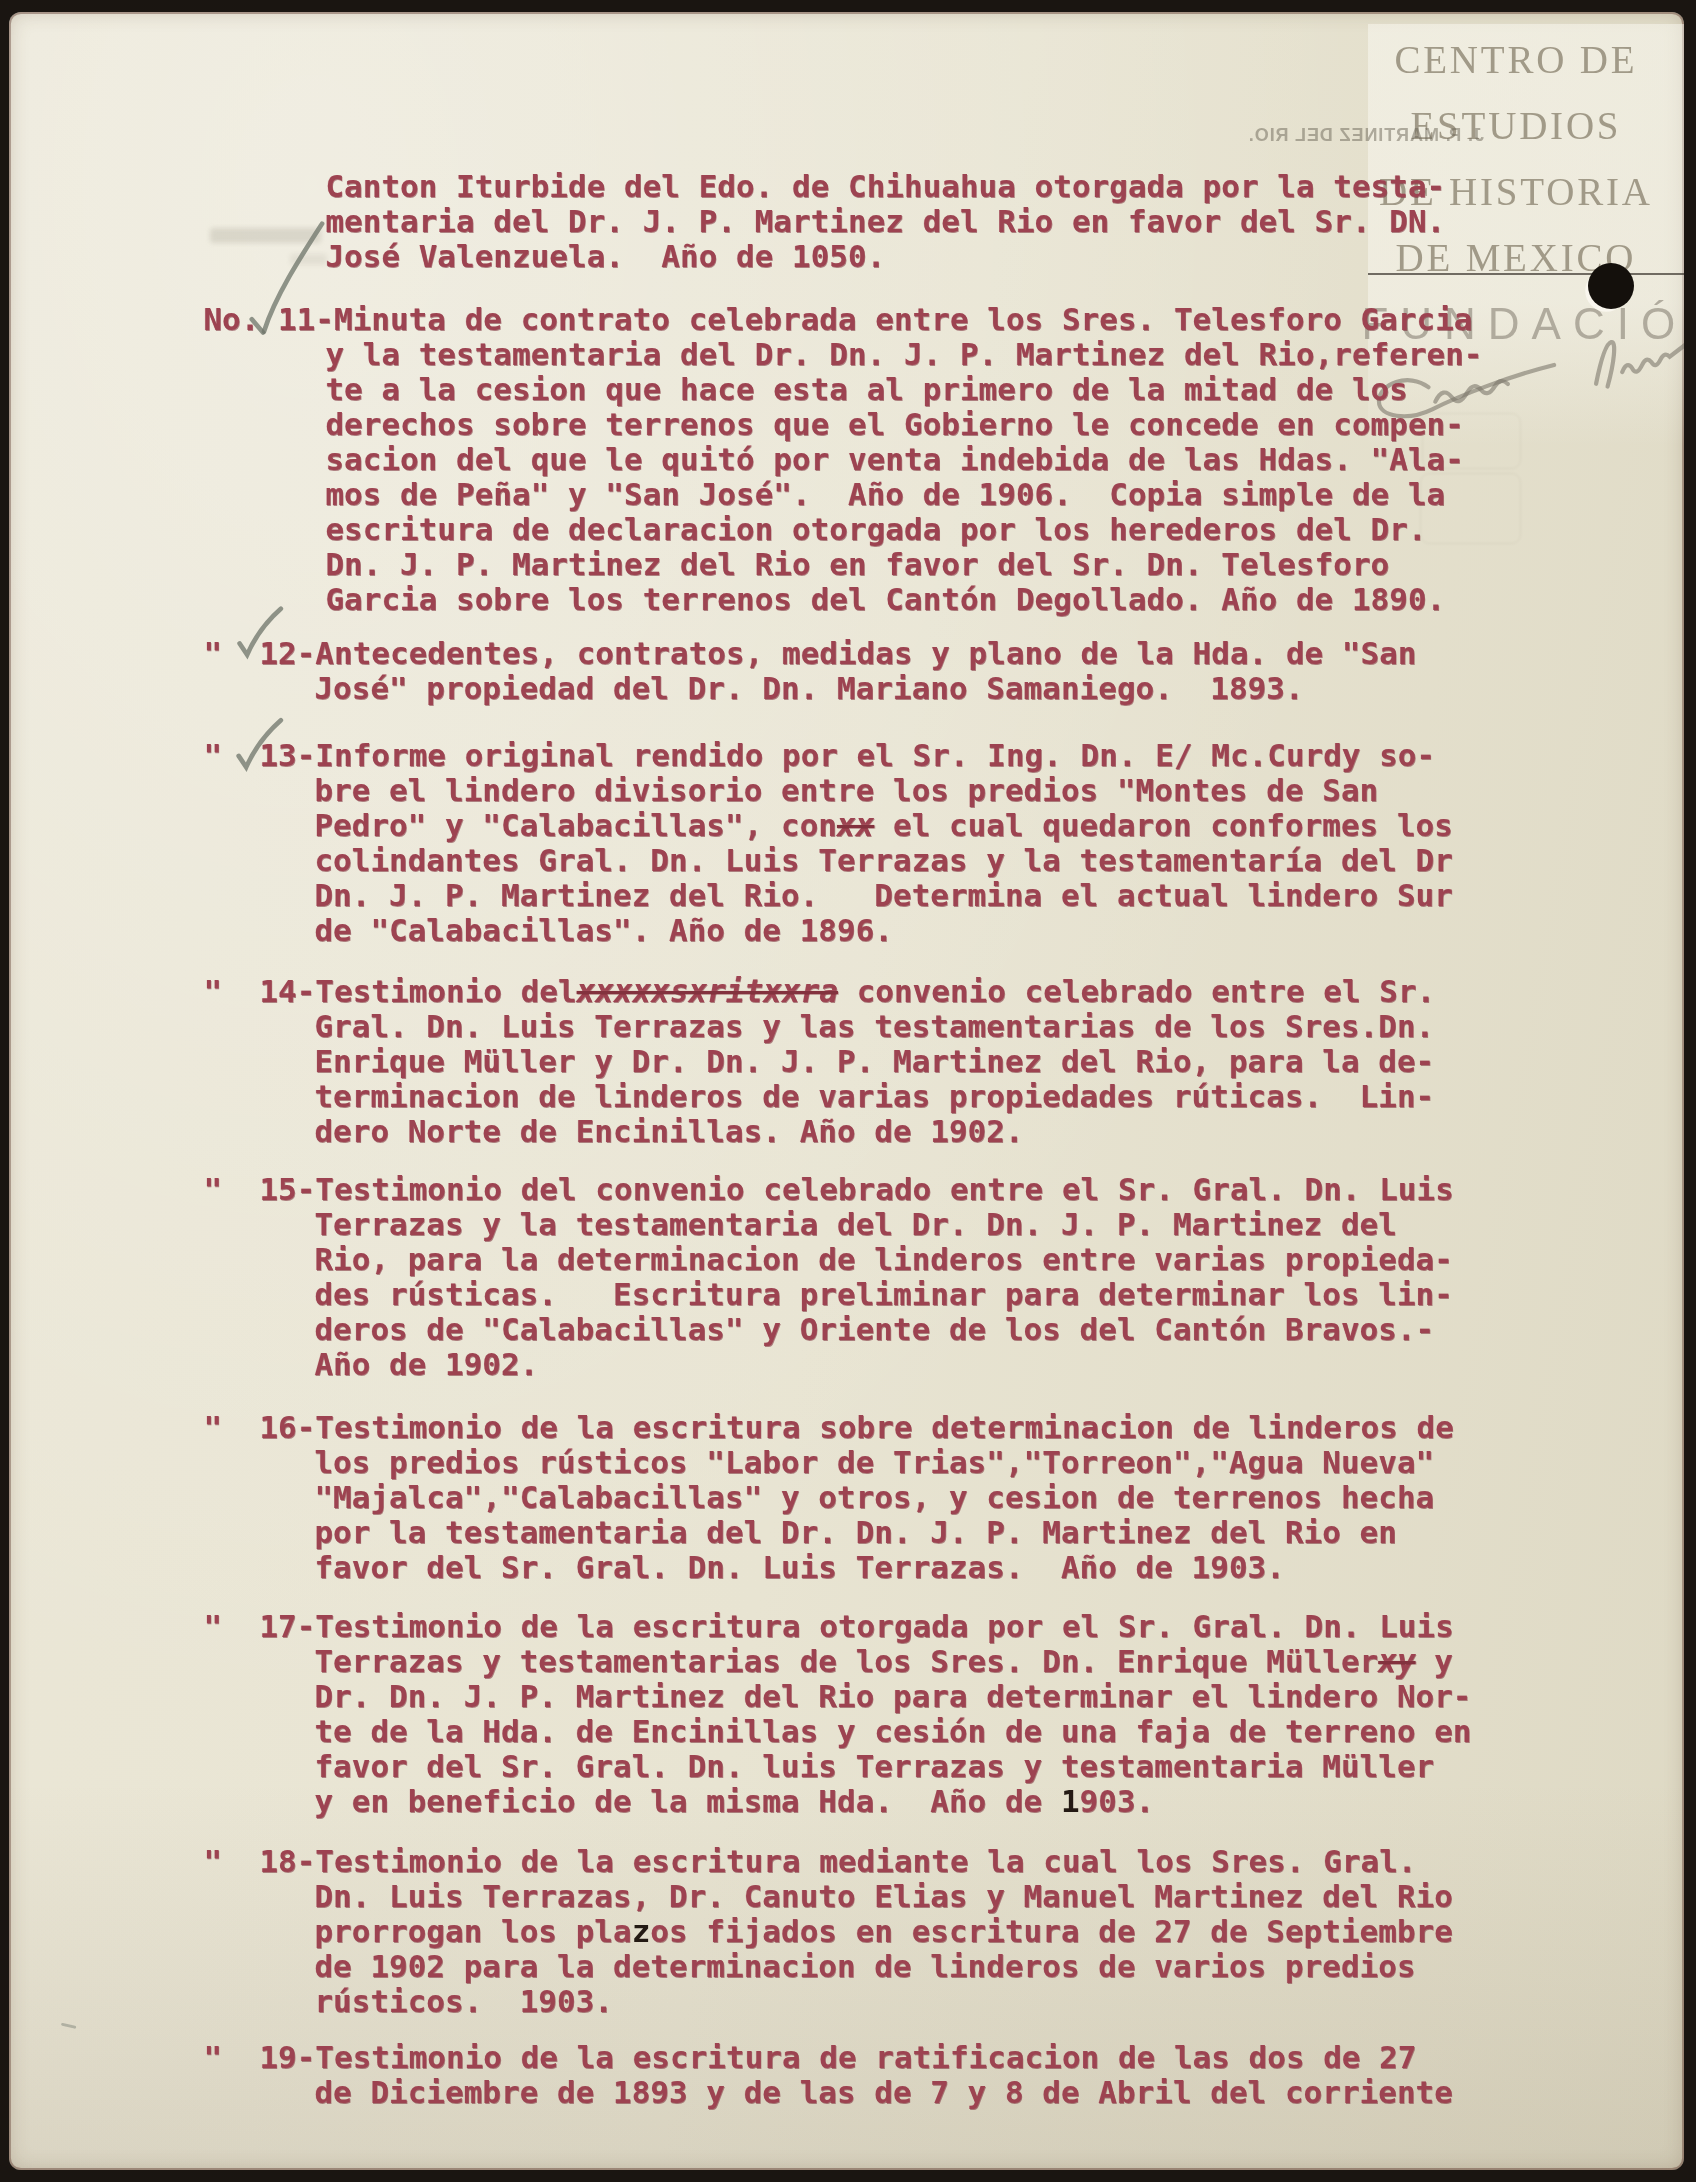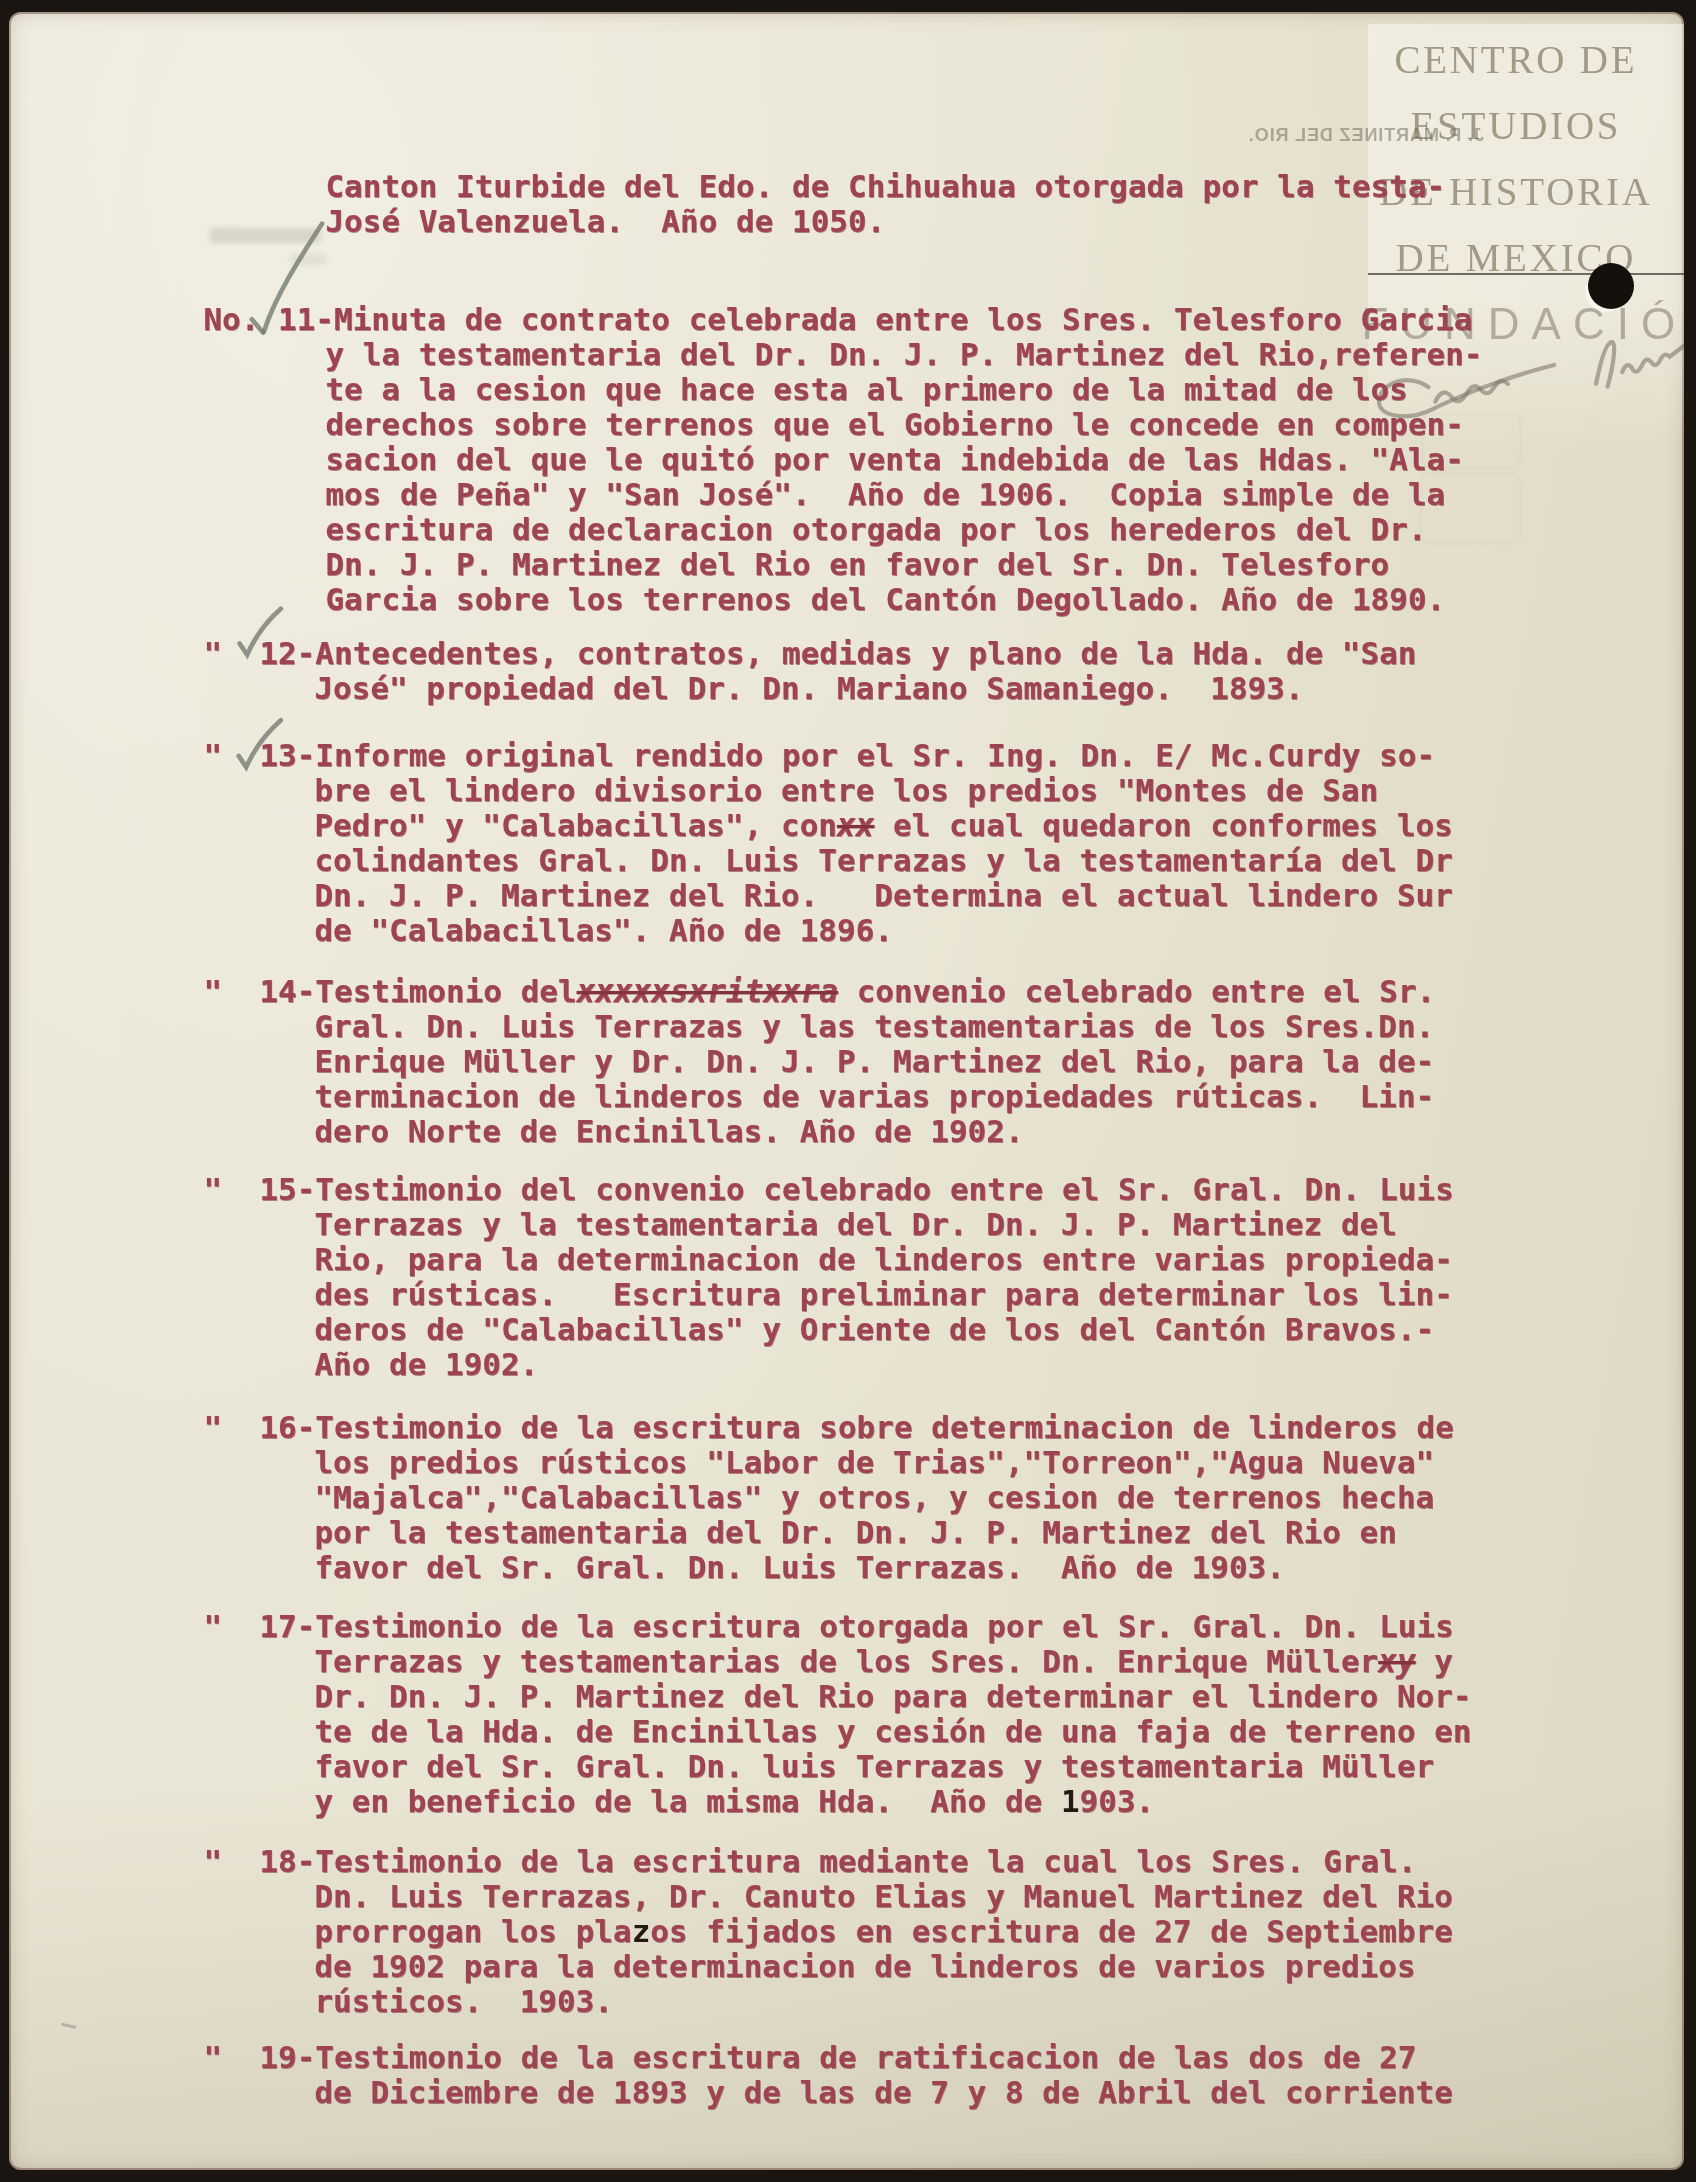--- a/index.html
+++ b/index.html
@@ -99,21 +99,21 @@
     </svg>
   </div>
 
   <div class="punch-hole"></div>
 
   <div class="bleed">J. P. MARTINEZ DEL RIO.</div>
   <div class="smudge smudge-a"></div>
   <div class="smudge smudge-b"></div>
 
   <div class="text-layer" id="text-layer">
-      <div class="para" style="top: 157px;"><div class="tline cont-wide">Canton Iturbide del Edo. de Chihuahua otorgada por la testa-</div><div class="tline cont-wide">José Valenzuela.  Año de 1050.</div></div>
+      <div class="para" style="top: 157px;"><div class="tline cont-wide">Canton Iturbide del Edo. de Chihuahua otorgada por la testa-</div><div class="tline cont-wide">mentaria del Dr. J. P. Martinez del Rio en favor del Sr. DN.</div><div class="tline cont-wide">José Valenzuela.  Año de 1050.</div></div>
       <div class="para" style="top: 290px;"><div class="tline">No. 11-Minuta de contrato celebrada entre los Sres. Telesforo Garcia</div><div class="tline cont-wide">y la testamentaria del Dr. Dn. J. P. Martinez del Rio,referen-</div><div class="tline cont-wide">te a la cesion que hace esta al primero de la mitad de los</div><div class="tline cont-wide">derechos sobre terrenos que el Gobierno le concede en compen-</div><div class="tline cont-wide">sacion del que le quitó por venta indebida de las Hdas. "Ala-</div><div class="tline cont-wide">mos de Peña" y "San José".  Año de 1906.  Copia simple de la</div><div class="tline cont-wide">escritura de declaracion otorgada por los herederos del Dr.</div><div class="tline cont-wide">Dn. J. P. Martinez del Rio en favor del Sr. Dn. Telesforo</div><div class="tline cont-wide">Garcia sobre los terrenos del Cantón Degollado. Año de 1890.</div></div>
       <div class="para" style="top: 624px;"><div class="tline">"  12-Antecedentes, contratos, medidas y plano de la Hda. de "San</div><div class="tline cont">José" propiedad del Dr. Dn. Mariano Samaniego.  1893.</div></div>
       <div class="para" style="top: 726px;"><div class="tline">"  13-Informe original rendido por el Sr. Ing. Dn. E/ Mc.Curdy so-</div><div class="tline cont">bre el lindero divisorio entre los predios "Montes de San</div><div class="tline cont">Pedro" y "Calabacillas", con<span class="strike">xx</span> el cual quedaron conformes los</div><div class="tline cont">colindantes Gral. Dn. Luis Terrazas y la testamentaría del Dr</div><div class="tline cont">Dn. J. P. Martinez del Rio.   Determina el actual lindero Sur</div><div class="tline cont">de "Calabacillas". Año de 1896.</div></div>
       <div class="para" style="top: 962px;"><div class="tline">"  14-Testimonio del<span class="strike">xxxxxsxritxxra</span> convenio celebrado entre el Sr.</div><div class="tline cont">Gral. Dn. Luis Terrazas y las testamentarias de los Sres.Dn.</div><div class="tline cont">Enrique Müller y Dr. Dn. J. P. Martinez del Rio, para la de-</div><div class="tline cont">terminacion de linderos de varias propiedades rúticas.  Lin-</div><div class="tline cont">dero Norte de Encinillas. Año de 1902.</div></div>
       <div class="para" style="top: 1160px;"><div class="tline">"  15-Testimonio del convenio celebrado entre el Sr. Gral. Dn. Luis</div><div class="tline cont">Terrazas y la testamentaria del Dr. Dn. J. P. Martinez del</div><div class="tline cont">Rio, para la determinacion de linderos entre varias propieda-</div><div class="tline cont">des rústicas.   Escritura preliminar para determinar los lin-</div><div class="tline cont">deros de "Calabacillas" y Oriente de los del Cantón Bravos.-</div><div class="tline cont">Año de 1902.</div></div>
       <div class="para" style="top: 1398px;"><div class="tline">"  16-Testimonio de la escritura sobre determinacion de linderos de</div><div class="tline cont">los predios rústicos "Labor de Trias","Torreon","Agua Nueva"</div><div class="tline cont">"Majalca","Calabacillas" y otros, y cesion de terrenos hecha</div><div class="tline cont">por la testamentaria del Dr. Dn. J. P. Martinez del Rio en</div><div class="tline cont">favor del Sr. Gral. Dn. Luis Terrazas.  Año de 1903.</div></div>
       <div class="para" style="top: 1597px;"><div class="tline">"  17-Testimonio de la escritura otorgada por el Sr. Gral. Dn. Luis</div><div class="tline cont">Terrazas y testamentarias de los Sres. Dn. Enrique Müller<span class="strike">xy</span> y</div><div class="tline cont">Dr. Dn. J. P. Martinez del Rio para determinar el lindero Nor-</div><div class="tline cont">te de la Hda. de Encinillas y cesión de una faja de terreno en</div><div class="tline cont">favor del Sr. Gral. Dn. luis Terrazas y testamentaria Müller</div><div class="tline cont">y en beneficio de la misma Hda.  Año de <span class="overtype">1</span>903.</div></div>
       <div class="para" style="top: 1832px;"><div class="tline">"  18-Testimonio de la escritura mediante la cual los Sres. Gral.</div><div class="tline cont">Dn. Luis Terrazas, Dr. Canuto Elias y Manuel Martinez del Rio</div><div class="tline cont">prorrogan los pla<span class="overtype">z</span>os fijados en escritura de 27 de Septiembre</div><div class="tline cont">de 1902 para la determinacion de linderos de varios predios</div><div class="tline cont">rústicos.  1903.</div></div>
       <div class="para" style="top: 2028px;"><div class="tline">"  19-Testimonio de la escritura de ratificacion de las dos de 27</div><div class="tline cont">de Diciembre de 1893 y de las de 7 y 8 de Abril del corriente</div></div>
     </div>

